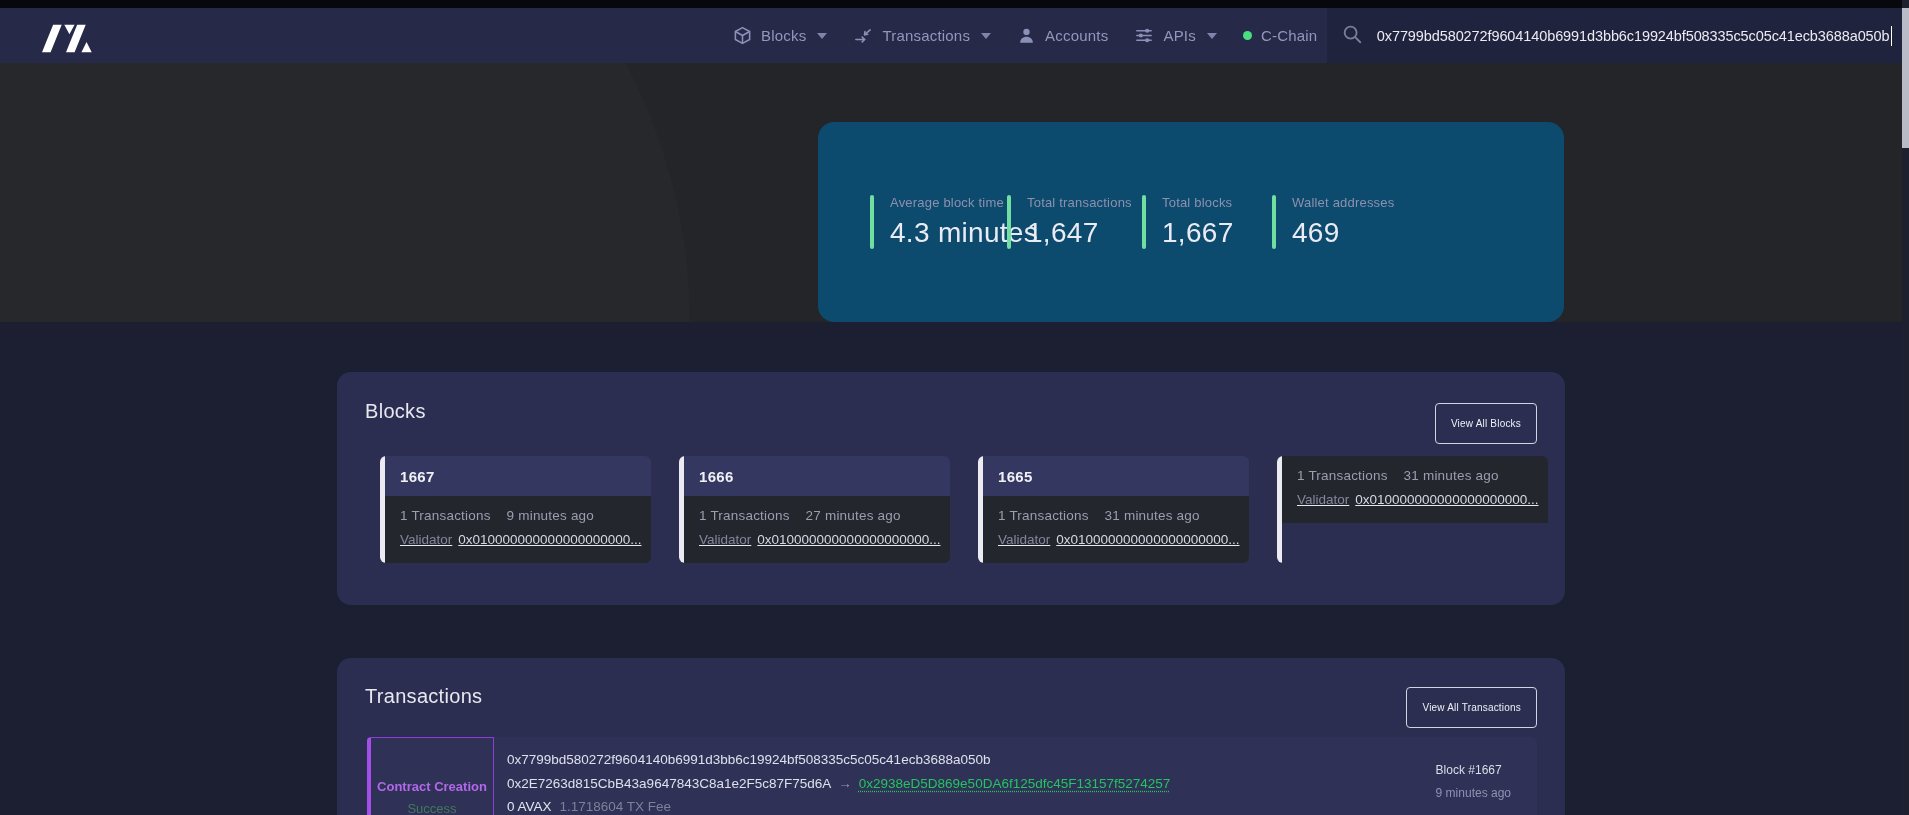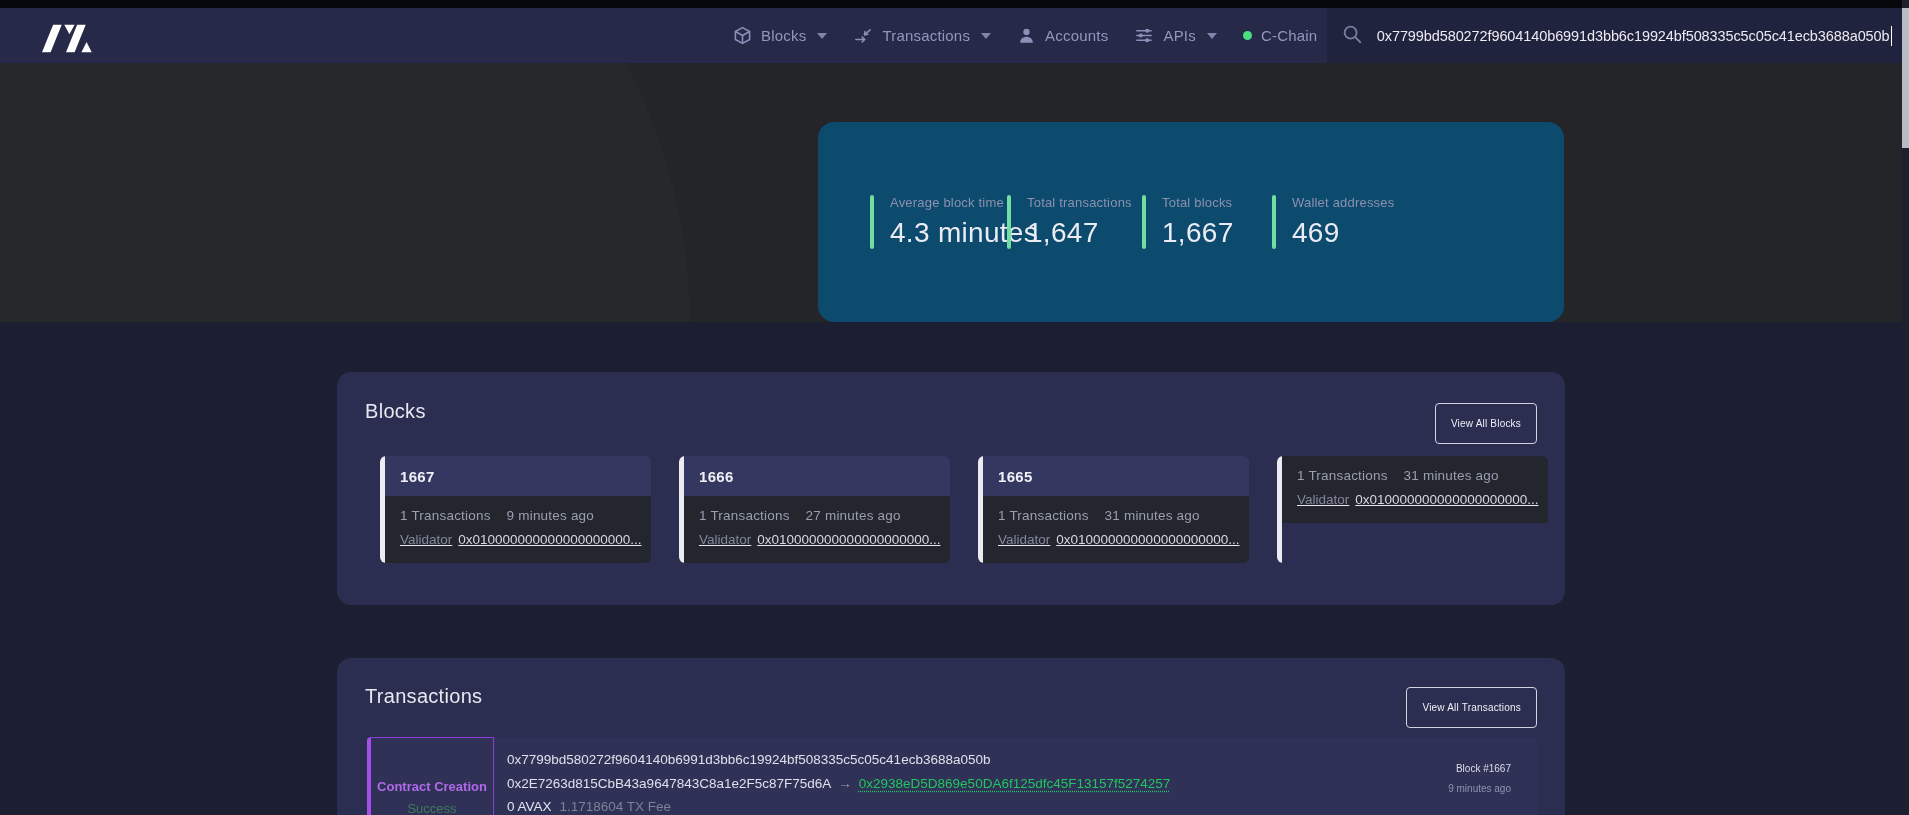--- a/index.html
+++ b/index.html
@@ -61,21 +61,21 @@
   .tx-type { font-size:13px; font-weight:bold; color:#b168ea; text-align:center; }
   .tx-status { font-size:13px; color:#41795d; text-align:center; }
   .tx-main { position:absolute; left:140px; top:15px; font-size:13.5px; }
   .tx-line { margin-bottom:8.5px; white-space:nowrap; }
   .tx-hash { color:#dfe0ea; }
   .tx-addr { color:#dfe0ea; }
   .tx-arrow { color:#9b9eb0; margin:0 7px; }
   .tx-addr-link { color:#22c55e; text-decoration:underline dotted; text-underline-offset:3px; cursor:pointer; }
   .tx-value { color:#e3e4ee; }
   .tx-fee { color:#7e8199; margin-left:8px; }
-  .tx-right { position:absolute; right:26px; top:26px; text-align:right; font-size:10px; }
+  .tx-right { position:absolute; right:26px; top:26px; text-align:left; font-size:12px; }
   .tx-block { color:#dcdde8; margin-bottom:9px; }
   .tx-age { color:#8e92b0; }
 </style>
 </head>
 <body>
 
 <div class="top-strip"></div>
 
 <div class="navbar">
   <div class="logo">

